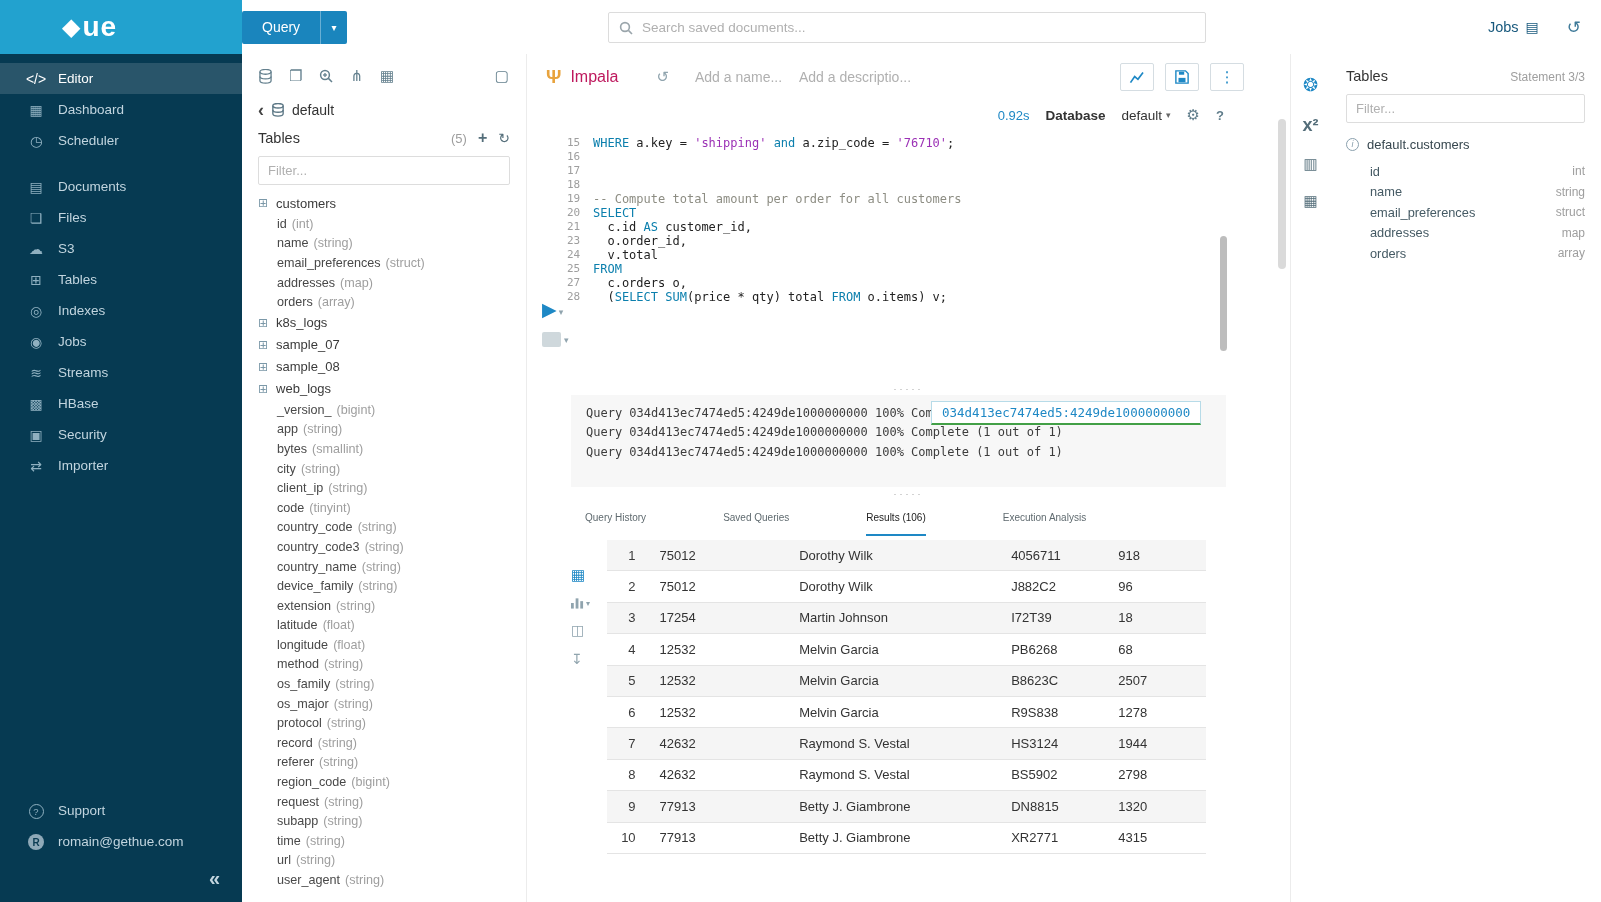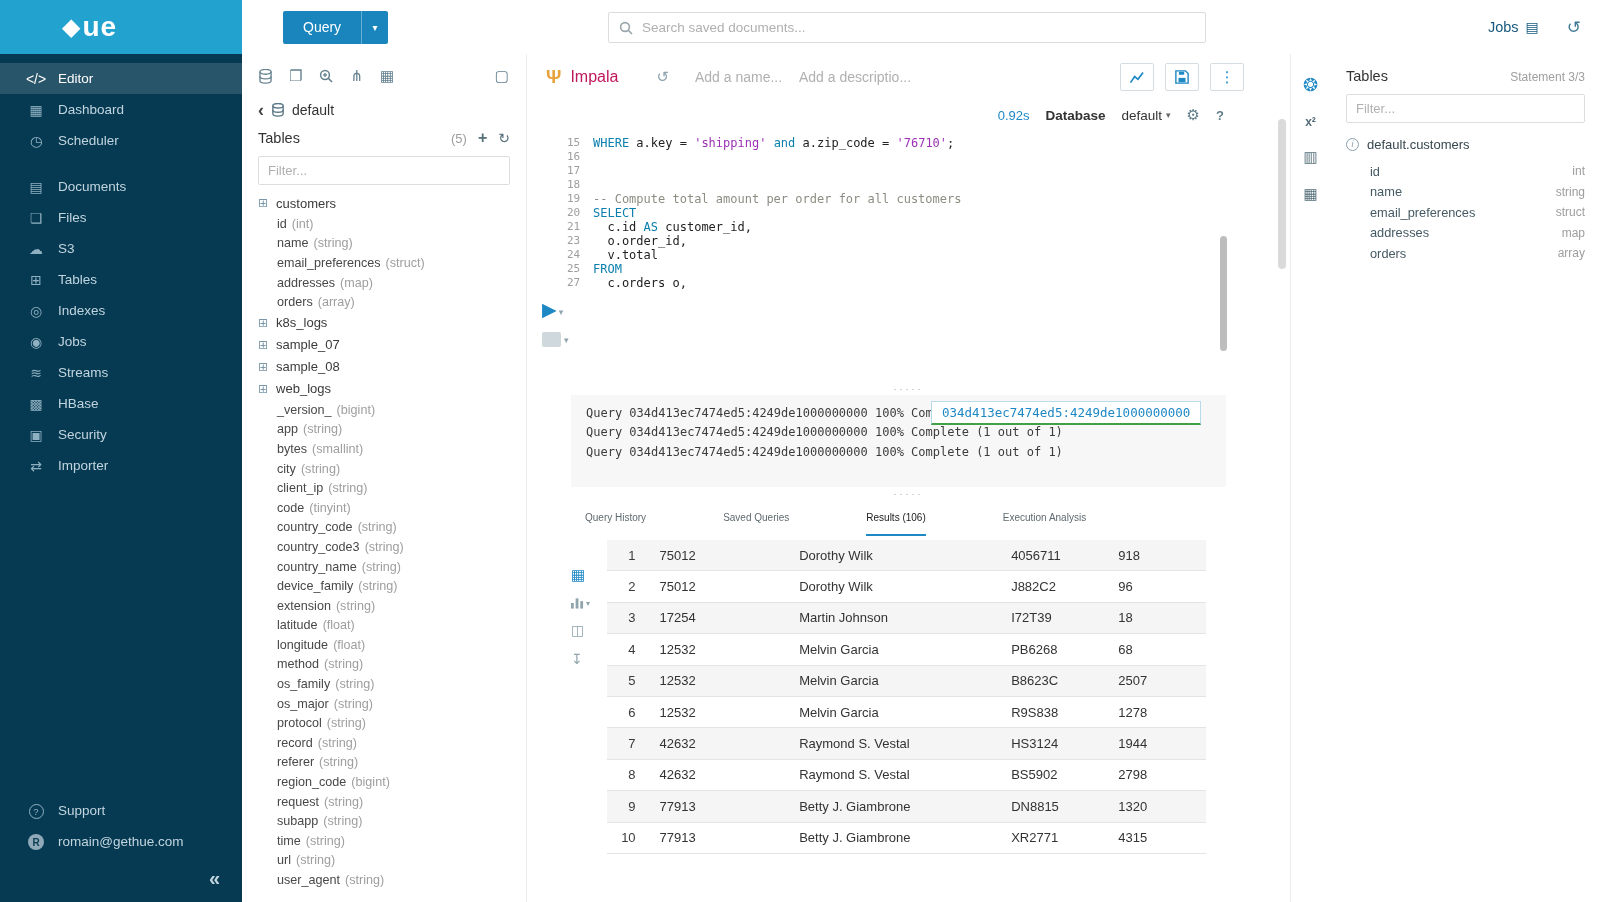--- a/index.html
+++ b/index.html
@@ -21,21 +21,21 @@
 .q-circle{display:inline-flex;width:15px;height:15px;border:1.4px solid #8fb0c0;border-radius:50%;align-items:center;justify-content:center;font-size:9.5px}
 .avatar{display:inline-flex;width:16px;height:16px;border-radius:50%;background:#8fa9b8;color:#0b3b52;font-size:10px;align-items:center;justify-content:center;font-weight:bold}
 .nav-bottom{padding-bottom:8px}
 .collapse{text-align:right;padding:10px 22px 4px;font-size:20px;font-weight:bold;color:#c2d5df;cursor:pointer}
 
 
 .main-col{flex:1;display:flex;flex-direction:column;min-width:0}
 
 
 .topbar{height:54px;background:#fff;display:flex;align-items:center;position:relative;flex-shrink:0}
-.query-group{margin-left:41px;display:flex;height:33px;border-radius:2px;overflow:hidden;cursor:pointer}
+.query-group{display:flex;height:33px;border-radius:2px;overflow:hidden;cursor:pointer}
 .query-label{background:#1a85bd;color:#fff;display:flex;align-items:center;padding:0 20px;font-size:14px}
 .query-caret{background:#1a85bd;border-left:1px solid rgba(255,255,255,.35);width:27px;display:flex;align-items:center;justify-content:center;color:#fff;font-size:10px}
 .searchbox{position:absolute;left:366px;top:12px;width:598px;height:31px;border:1px solid #dcdcdc;border-radius:2px;display:flex;align-items:center;padding:0 10px;background:#fff}
 .searchbox svg{margin-right:9px;flex-shrink:0}
 .searchbox input{border:none;outline:none;flex:1;font-size:13.5px;color:#4c1d95}
 .topbar-right{position:absolute;right:20px;display:flex;align-items:center;gap:28px}
 .jobs-link{color:#17587c;font-size:14.5px;display:flex;gap:7px;align-items:center;cursor:pointer}
 .jobs-ic{font-size:14px;color:#17587c}
 .history-top{color:#3f7a99;font-size:17px;cursor:pointer}
 
@@ -120,21 +120,21 @@
 .cell.rn{width:46px;text-align:right;padding-right:16px;color:#3a3a3a;padding-left:0}
 .cell.c0{width:146px}
 .cell.c1{width:222px}
 .cell.c2{width:112px}
 .cell.c3{width:100px}
 
 
 .right-strip{width:40px;border-left:1px solid #ececec;display:flex;flex-direction:column;align-items:center;padding-top:20px;gap:19px;flex-shrink:0}
 .rs-ic{color:#546e7a;font-size:15px;cursor:pointer}
 .rs-ic.active{color:#1e88c5;font-size:18px}
-.rs-ic.fn{font-weight:bold;font-size:12px}
+.rs-ic.fn{font-weight:bold;font-size:18px}
 .right-panel{width:271px;padding:14px 16px;flex-shrink:0;overflow:hidden}
 .rp-head{display:flex;align-items:baseline}
 .rp-title{font-size:14.5px;color:#333}
 .rp-stmt{margin-left:auto;font-size:12px;color:#9e9e9e}
 .rp-filter{margin:10px 0 8px;height:29px;border:1px solid #ddd;border-radius:2px;display:flex;align-items:center;padding:0 9px}
 .rp-item{display:flex;align-items:center;gap:8px;height:26px;font-size:13px;color:#37474f;cursor:pointer}
 .info-circle{width:13px;height:13px;border:1px solid #8aa0ad;border-radius:50%;color:#8aa0ad;font-size:9px;display:inline-flex;align-items:center;justify-content:center;font-style:italic;flex-shrink:0}
 .rp-cols{margin-left:24px;margin-top:4px}
 .rp-col{display:flex;height:20.5px;align-items:center;font-size:12.8px;color:#455a64;cursor:pointer}
 .rp-ctype{margin-left:auto;color:#9e9e9e;font-size:12px}
@@ -501,20 +501,24 @@
                 <span class="ct"><span class="tk-p">  v.total</span></span>
               </div>
               <div class="code-line">
                 <span class="ln">25</span>
                 <span class="ct"><span class="tk-k">FROM</span></span>
               </div>
               <div class="code-line">
                 <span class="ln">27</span>
                 <span class="ct"><span class="tk-p">  c.orders o,</span></span>
               </div>
+              <div class="code-line">
+                <span class="ln">28</span>
+                <span class="ct"><span class="tk-p">  (</span><span class="tk-k">SELECT</span><span class="tk-p"> </span><span class="tk-k">SUM</span><span class="tk-p">(price * qty) total </span><span class="tk-k">FROM</span><span class="tk-p"> o.items) v;</span></span>
+              </div>
             </div>
           <div class="play-wrap">
             <span class="play">▶</span>
             <span class="play-caret">▾</span>
           </div>
           <div class="limit-wrap">
             <span class="limit-box"></span>
             <span class="limit-caret">▾</span>
           </div>
           <div class="scroll-inner"></div>

